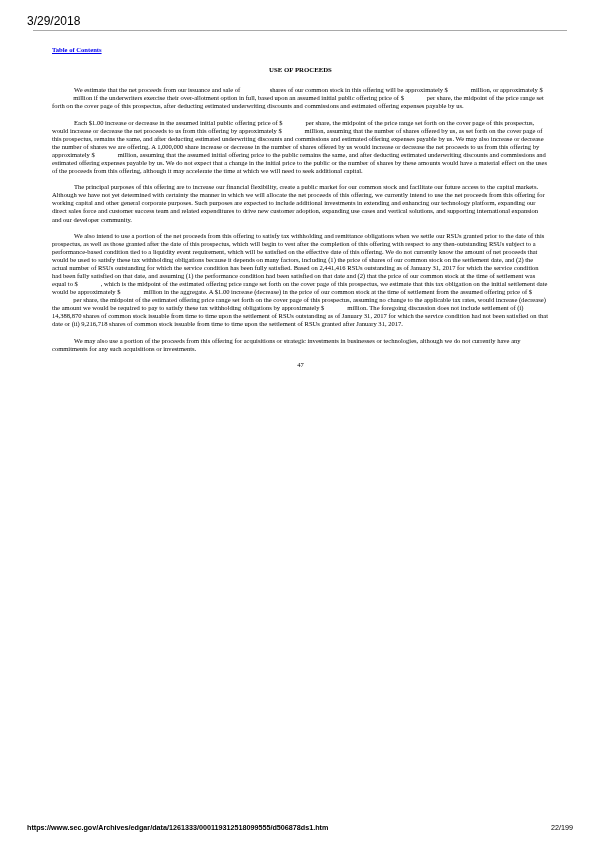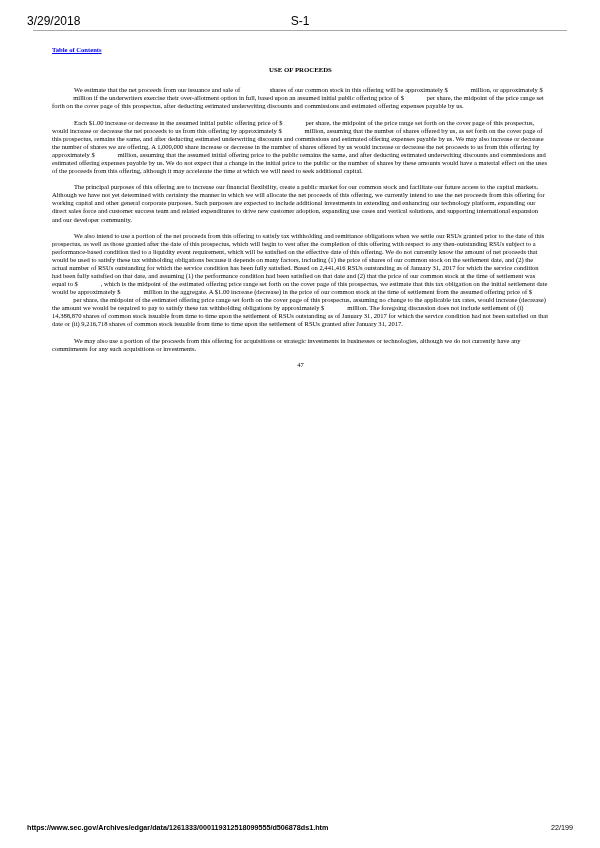--- a/index.html
+++ b/index.html
@@ -18,21 +18,20 @@
     .print-footer { position: absolute; top: 823px; left: 27px; right: 27px;
       font-family: "Liberation Sans", sans-serif; font-size: 7.2px; }
     .print-footer .url { position: absolute; left: 0; top: 0; font-weight: bold; }
     .print-footer .pager { position: absolute; right: 0; top: 0; }
   </style>
 </head>
 <body>
 
 <div class="print-header">
   <span class="date">3/29/2018</span>
-  <span class="title">S-1</span>
 </div>
 <div class="rule"></div>
 
 <div class="page">
   <div>
     <a class="toc-link">Table of Contents</a>
   </div>
   <div class="heading">USE OF PROCEEDS</div>
 
   <p class="para">We estimate that the net proceeds from our issuance and sale of      shares of our common stock in this offering will be approximately $     million, or approximately $     million if the underwriters exercise their over-allotment option in full, based upon an assumed initial public offering price of $     per share, the midpoint of the price range set forth on the cover page of this prospectus, after deducting estimated underwriting discounts and commissions and estimated offering expenses payable by us.</p>

